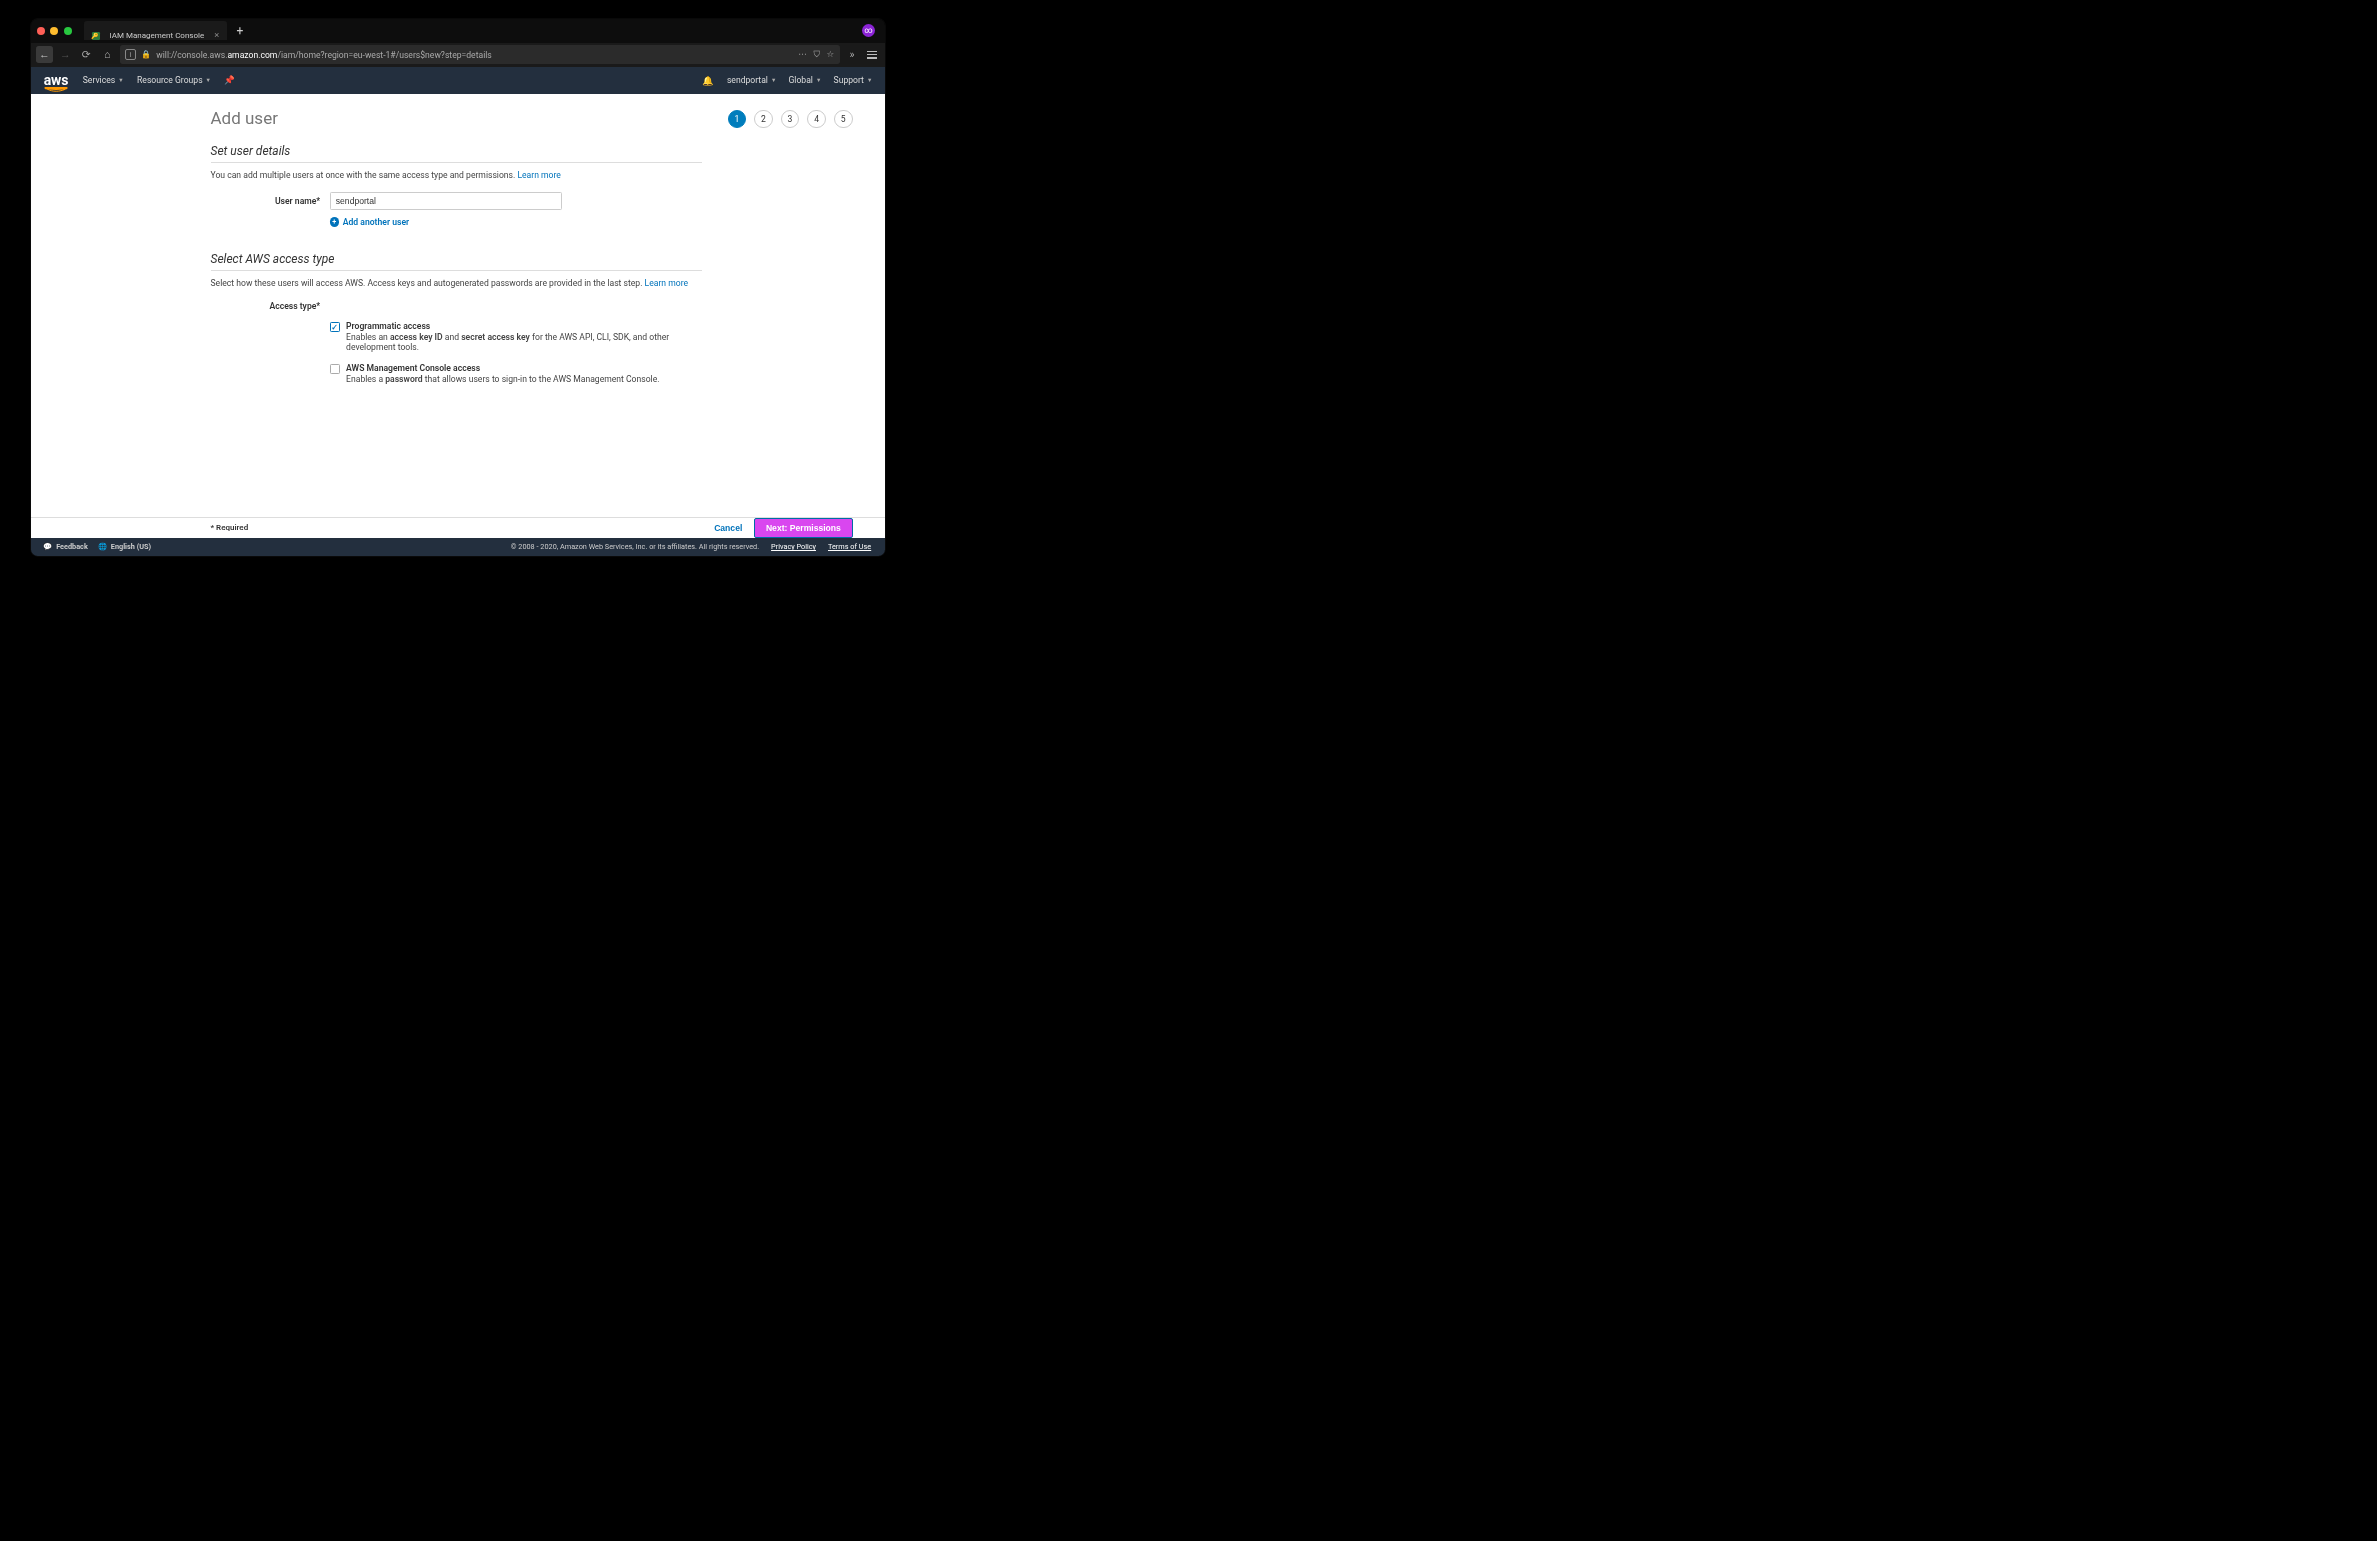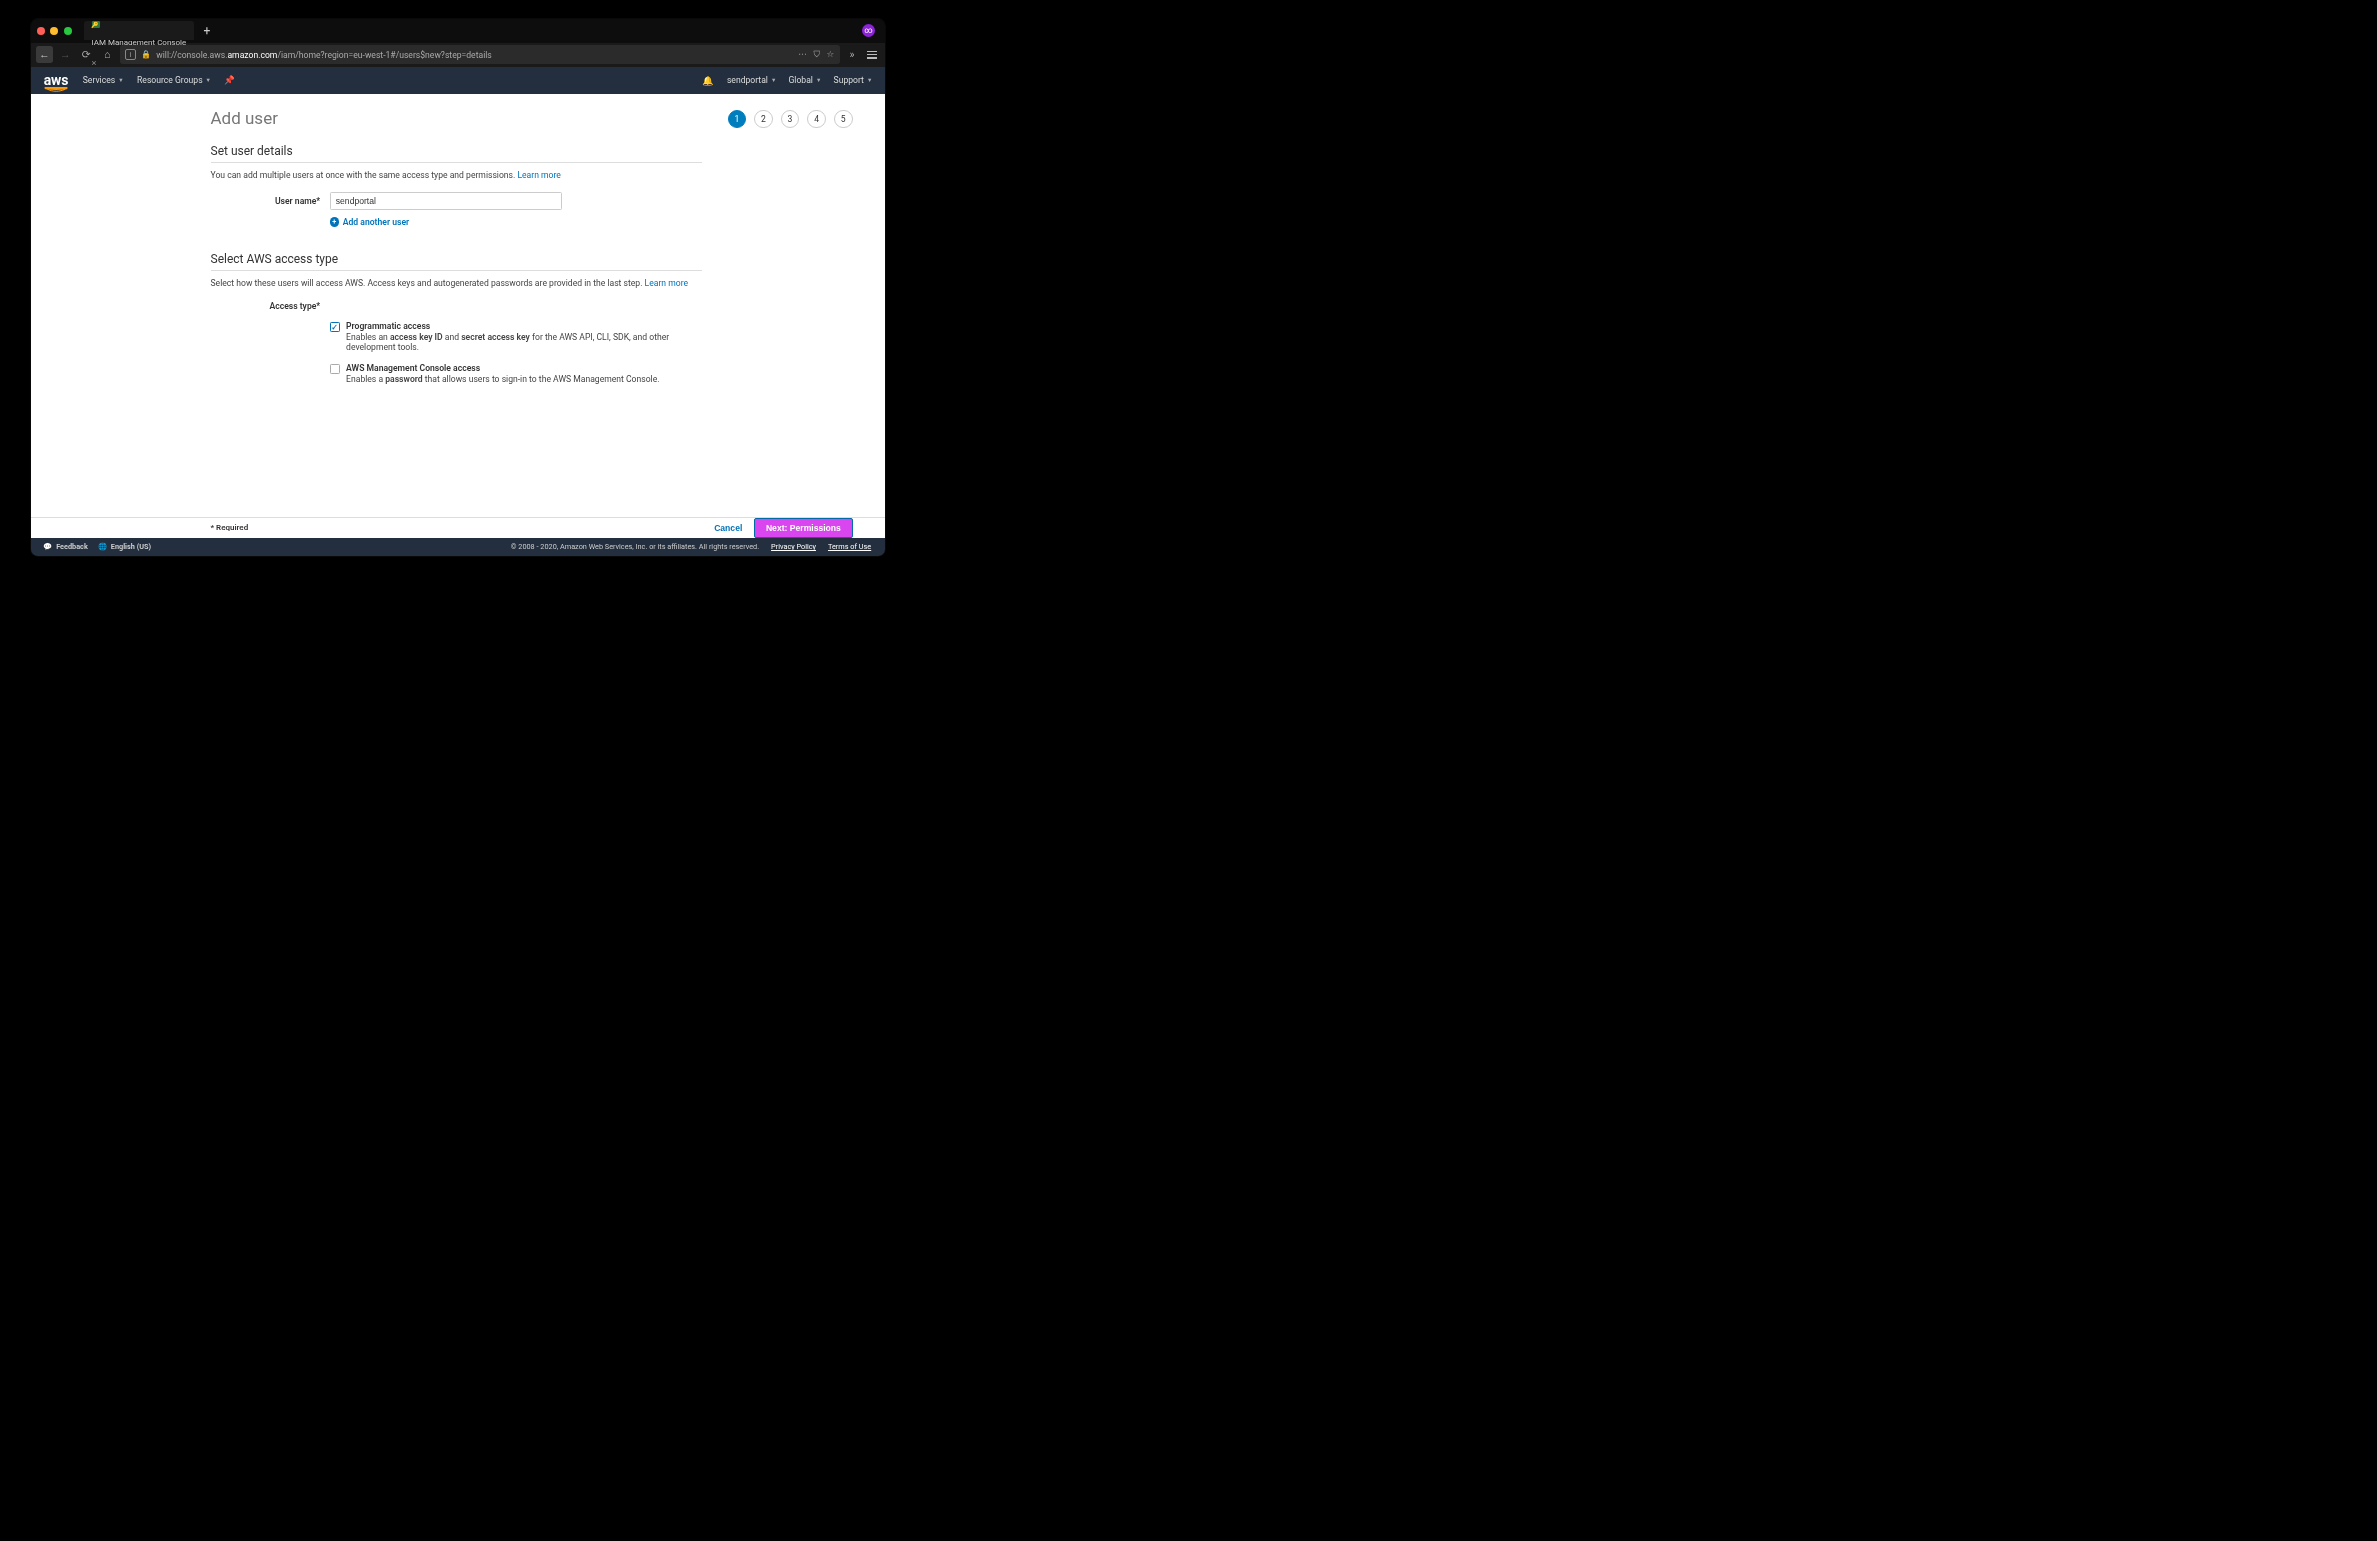--- a/index.html
+++ b/index.html
@@ -27,24 +27,23 @@
     background: #0d0d0d;
     display: flex;
     align-items: center;
     padding-left: 6.6px;
     gap: 5.3px;
   }
   .traffic { display:flex; gap:5.3px; margin-right:6.6px; }
   .dot { width:8px; height:8px; border-radius:50%; }
   .dot.red{background:#ff5f57;} .dot.yel{background:#febc2e;} .dot.grn{background:#28c840;}
   .tab {
-    display:flex; align-items:flex-start; gap:10px;
+    display:flex; align-items:flex-end; gap:10px;
     background:#1a1a1a; color:#ccc; padding:0 8px; height:18.6px; border-radius:2.7px 2.7px 0 0;
     font-size:8px;
-    flex-direction:column;
   }
   .tab-icon { width:8px;height:8px;border-radius:1.3px;background:#2c7a3d; display:flex;align-items:center;justify-content:center;font-size:6px;color:#ffd580;}
   .tab-close { color:#888; font-size:9.3px; }
   .newtab { color:#ccc; font-size:12px; padding:0 4px; }
   .mask-badge {
     position:absolute; top:5.3px; right:9.3px;
     width:13.3px;height:13.3px;border-radius:50%;background:#8b23d6;
     display:flex;align-items:center;justify-content:center;color:#fff;font-size:8px;
   }
 
@@ -85,21 +84,21 @@
   .bell{font-size:9.3px;}
 
   
   .content-wrap{position:absolute;top:75px;left:0;right:0;bottom:38px;background:#fff;overflow:auto;}
   .content{max-width:491px;margin:0 0 0 180px;padding-top:14.6px;padding-bottom:26.5px;}
   .page-title{font-size:17px;color:#777;font-weight:400;margin-bottom:16px;}
   .steps{position:absolute;top:16px;right:32px;display:flex;gap:8px;}
   .step{width:18.6px;height:18.6px;border-radius:50%;border:0.7px solid #ccc;display:flex;align-items:center;justify-content:center;font-size:8.6px;color:#333;background:#fff;}
   .step.active{background:#007dbc;border-color:#007dbc;color:#fff;}
 
-  .section-title{font-size:12px;color:#333;margin-top:12px;font-weight:400;}
+  .section-title{font-size:12px;color:#333;margin-top:12px;font-weight:400;font-style:italic;}
   .rule{border:none;border-top:0.7px solid #ddd;margin:4px 0 6.6px;}
   .section-desc{font-size:8.6px;color:#444;}
   .link{color:#0073bb;text-decoration:none;}
 
   .form-row{display:flex;align-items:flex-start;margin-top:12px;}
   .form-label{width:119px;text-align:right;padding-right:9.3px;font-size:8.6px;color:#333;font-weight:600;padding-top:4px;}
   .form-control{flex:0 0 232px;}
   .text-input{width:232px;height:18.6px;border:0.7px solid #ccc;border-radius:1.3px;padding:0 5.3px;font-size:8.6px;color:#333;}
   .add-user-link{display:flex;align-items:center;gap:4px;margin-top:6.6px;font-size:8.6px;font-weight:600;}
   .plus-circle{width:9.3px;height:9.3px;border-radius:50%;background:#0073bb;color:#fff;display:flex;align-items:center;justify-content:center;font-size:7.3px;line-height:1;}

